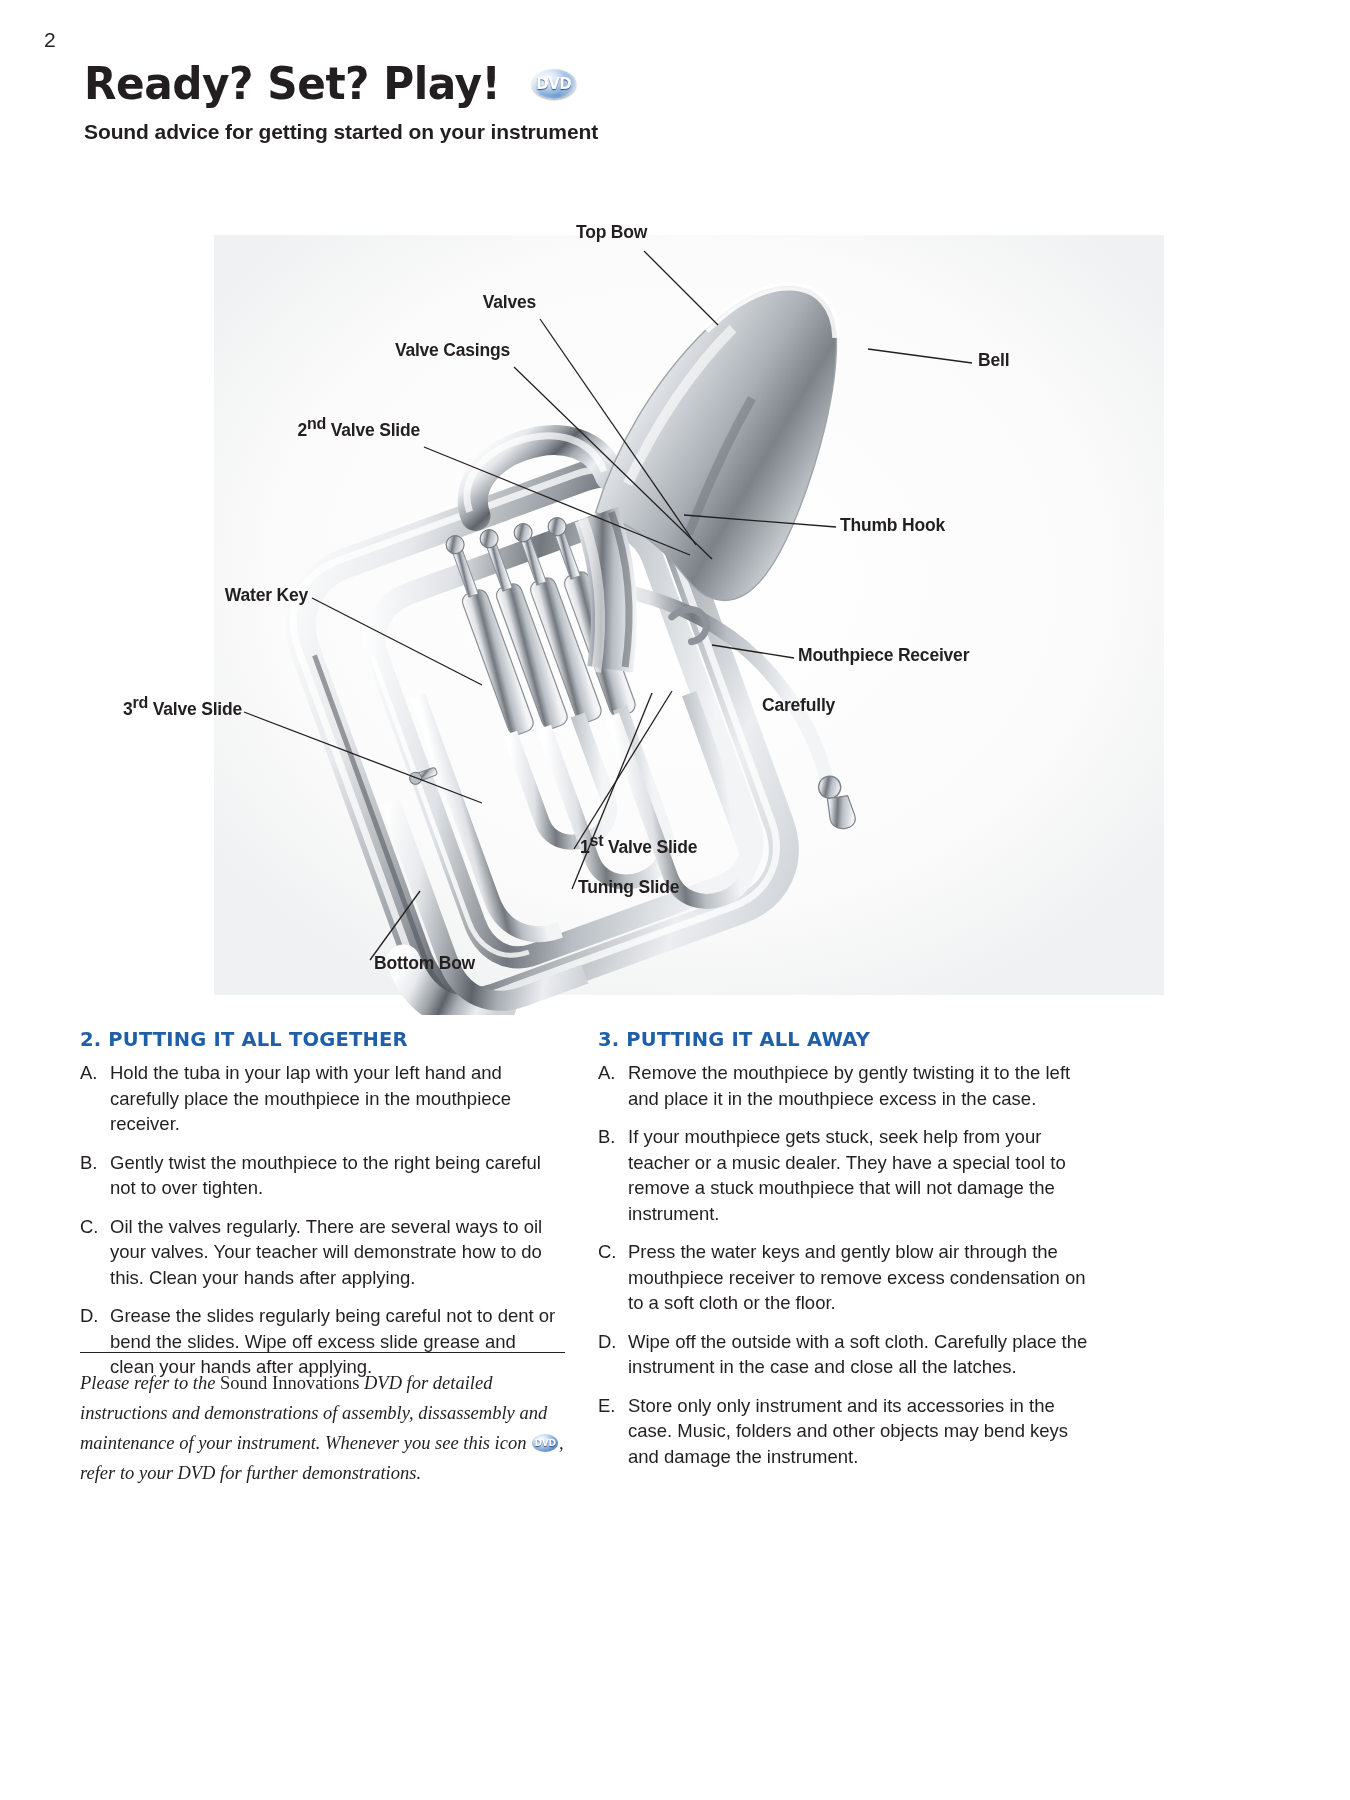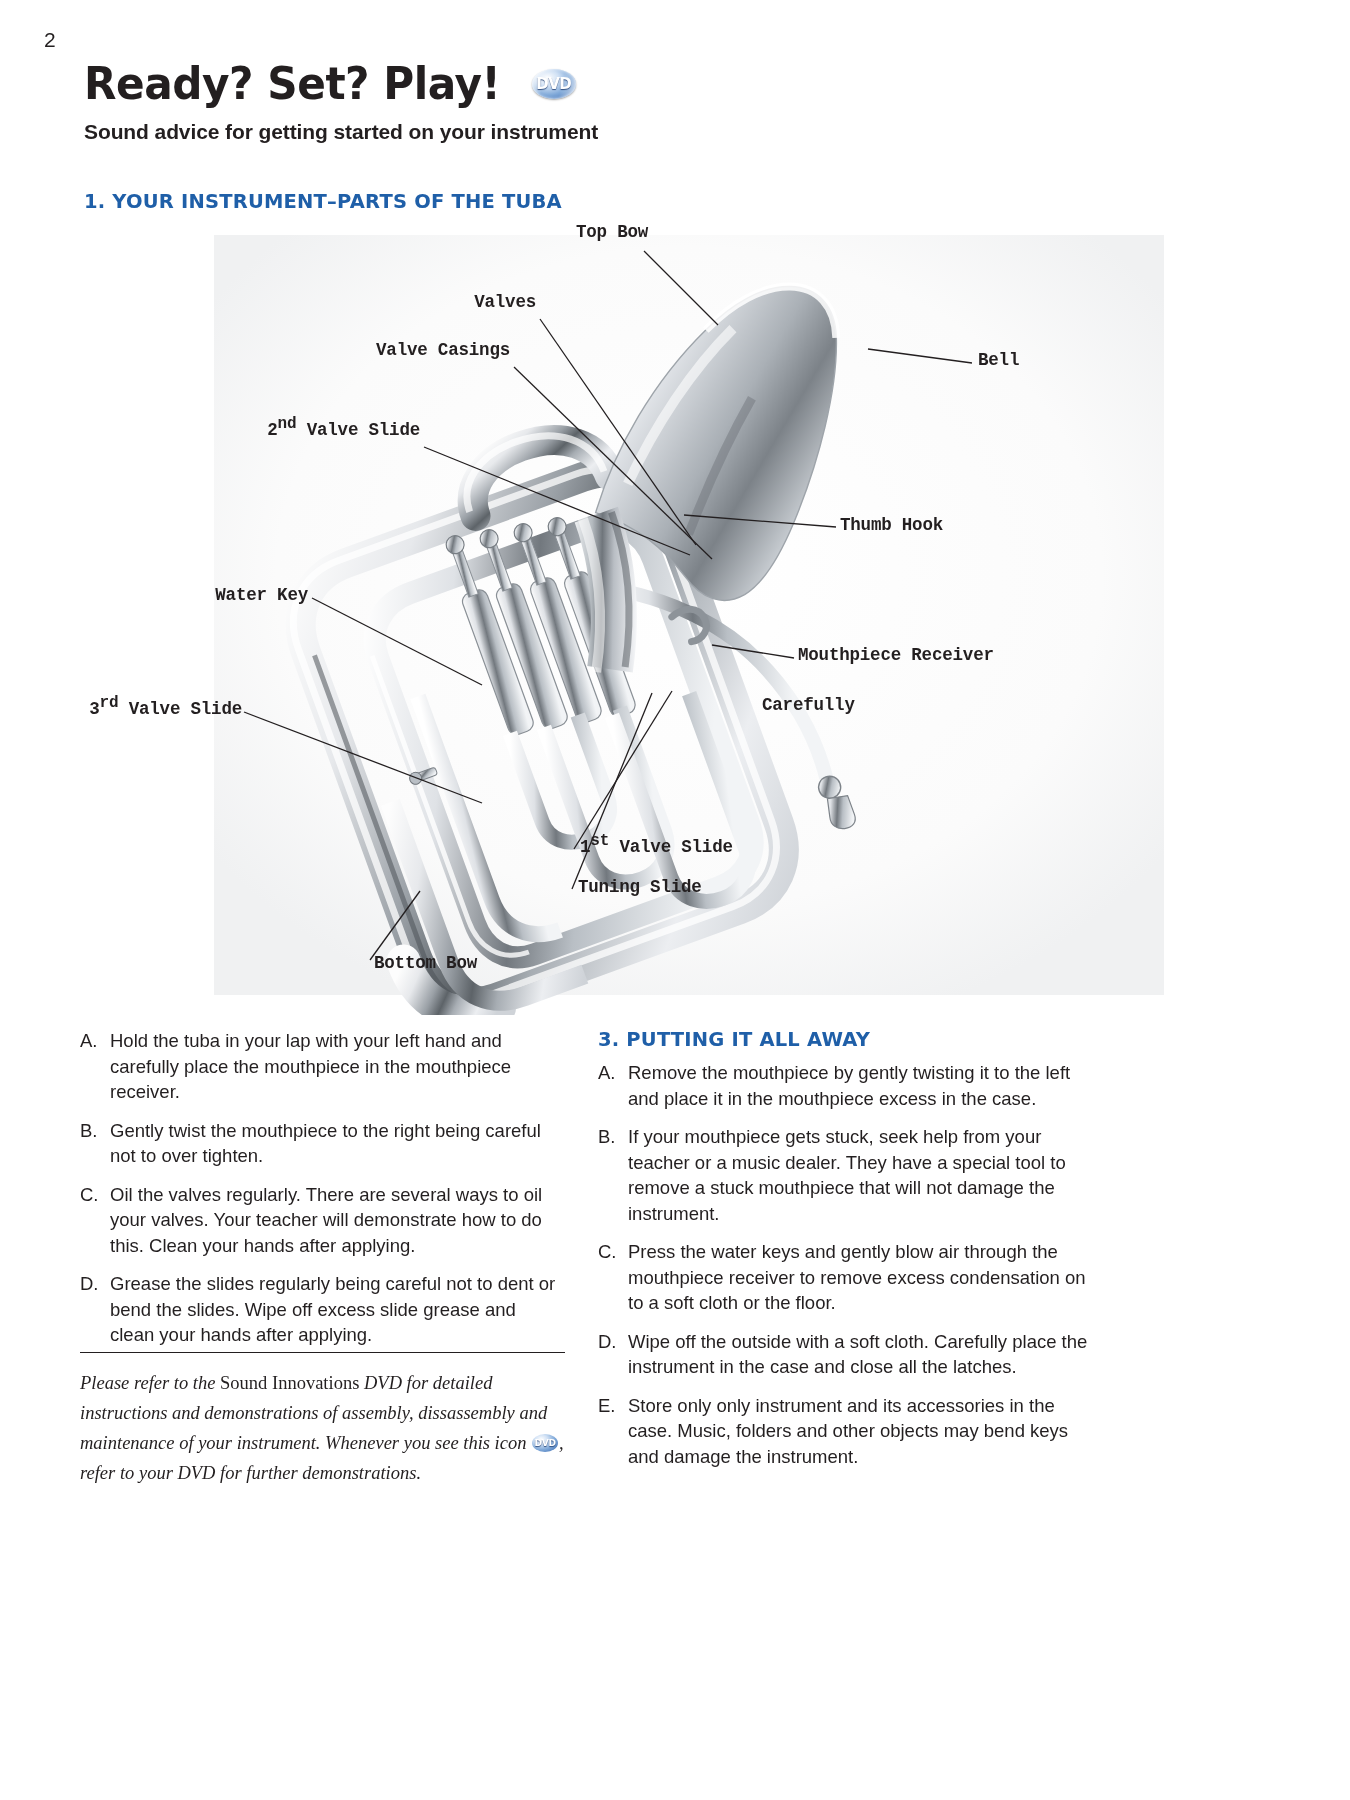--- a/index.html
+++ b/index.html
@@ -72,21 +72,21 @@
     letter-spacing:0.2px;
   }
   #sec1-head{position:absolute;left:84px;top:190px;}
 
   
   .stage{position:absolute;left:84px;top:215px;width:1190px;height:800px;}
   .stage svg{display:block;}
 
   .lbl{
     position:absolute;
-    font-family:Liberation Mono, monospace;
+    font-family:Liberation Sans, sans-serif;
     font-weight:bold;
     font-size:17.5px;
     color:#231f20;
     white-space:nowrap;
     letter-spacing:-0.2px;
   }
   .lbl sup{font-size:16px;vertical-align:super;line-height:0;}
   .lbl.r{transform:translateX(-100%);}
 
   
@@ -144,21 +144,20 @@
   <div class="folio">2</div>
 
   <div class="masthead">
     <div class="title">Ready? Set? Play!</div>
     <span class="dvd-badge">
       <span class="dvd-txt">DVD</span>
     </span>
   </div>
   <div class="subtitle">Sound advice for getting started on your instrument</div>
 
-  <div class="sec-head" id="sec1-head">1.  YOUR INSTRUMENT–PARTS OF THE TUBA</div>
 
   <div class="stage">
 
     <svg width="1190" height="800" viewBox="0 0 1190 800">
       <defs>
         <linearGradient id="tube" x1="0" y1="0" x2="1" y2="1">
           <stop offset="0%" stop-color="#fdfdfd"></stop>
           <stop offset="18%" stop-color="#e7e9ec"></stop>
           <stop offset="38%" stop-color="#9aa0a6"></stop>
           <stop offset="50%" stop-color="#5d6368"></stop>
@@ -328,20 +327,21 @@
 
     <div class="lbl" style="left:496px;top:622px;">
       <span>1</span><sup>st</sup><span> Valve Slide</span>
     </div>
 
     <div class="lbl" style="left:494px;top:662px;">Tuning Slide</div>
     <div class="lbl" style="left:290px;top:738px;">Bottom Bow</div>
   </div>
 
   <div class="col col-left">
+    <div class="sec-head">2. PUTTING IT ALL TOGETHER</div>
     <ol class="steps" id="s2-list">
         <li>
           <span class="mk">A.</span>
           <span class="tx">Hold the tuba in your lap with your left hand and carefully place the mouthpiece in the mouthpiece receiver.</span>
         </li>
         <li>
           <span class="mk">B.</span>
           <span class="tx">Gently twist the mouthpiece to the right being careful not to over tighten.</span>
         </li>
         <li>

